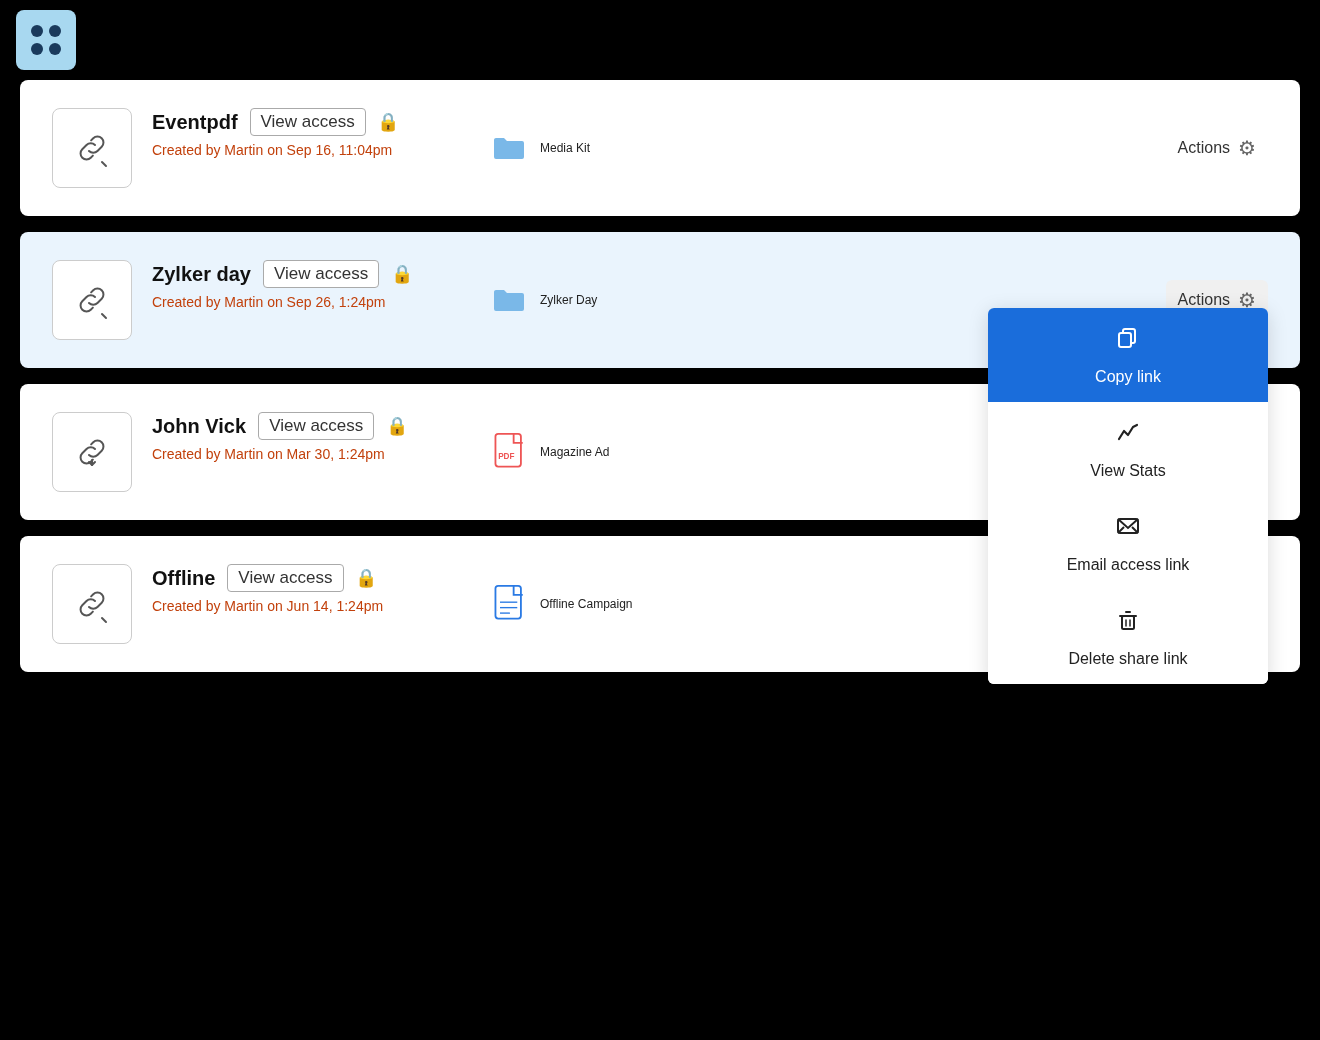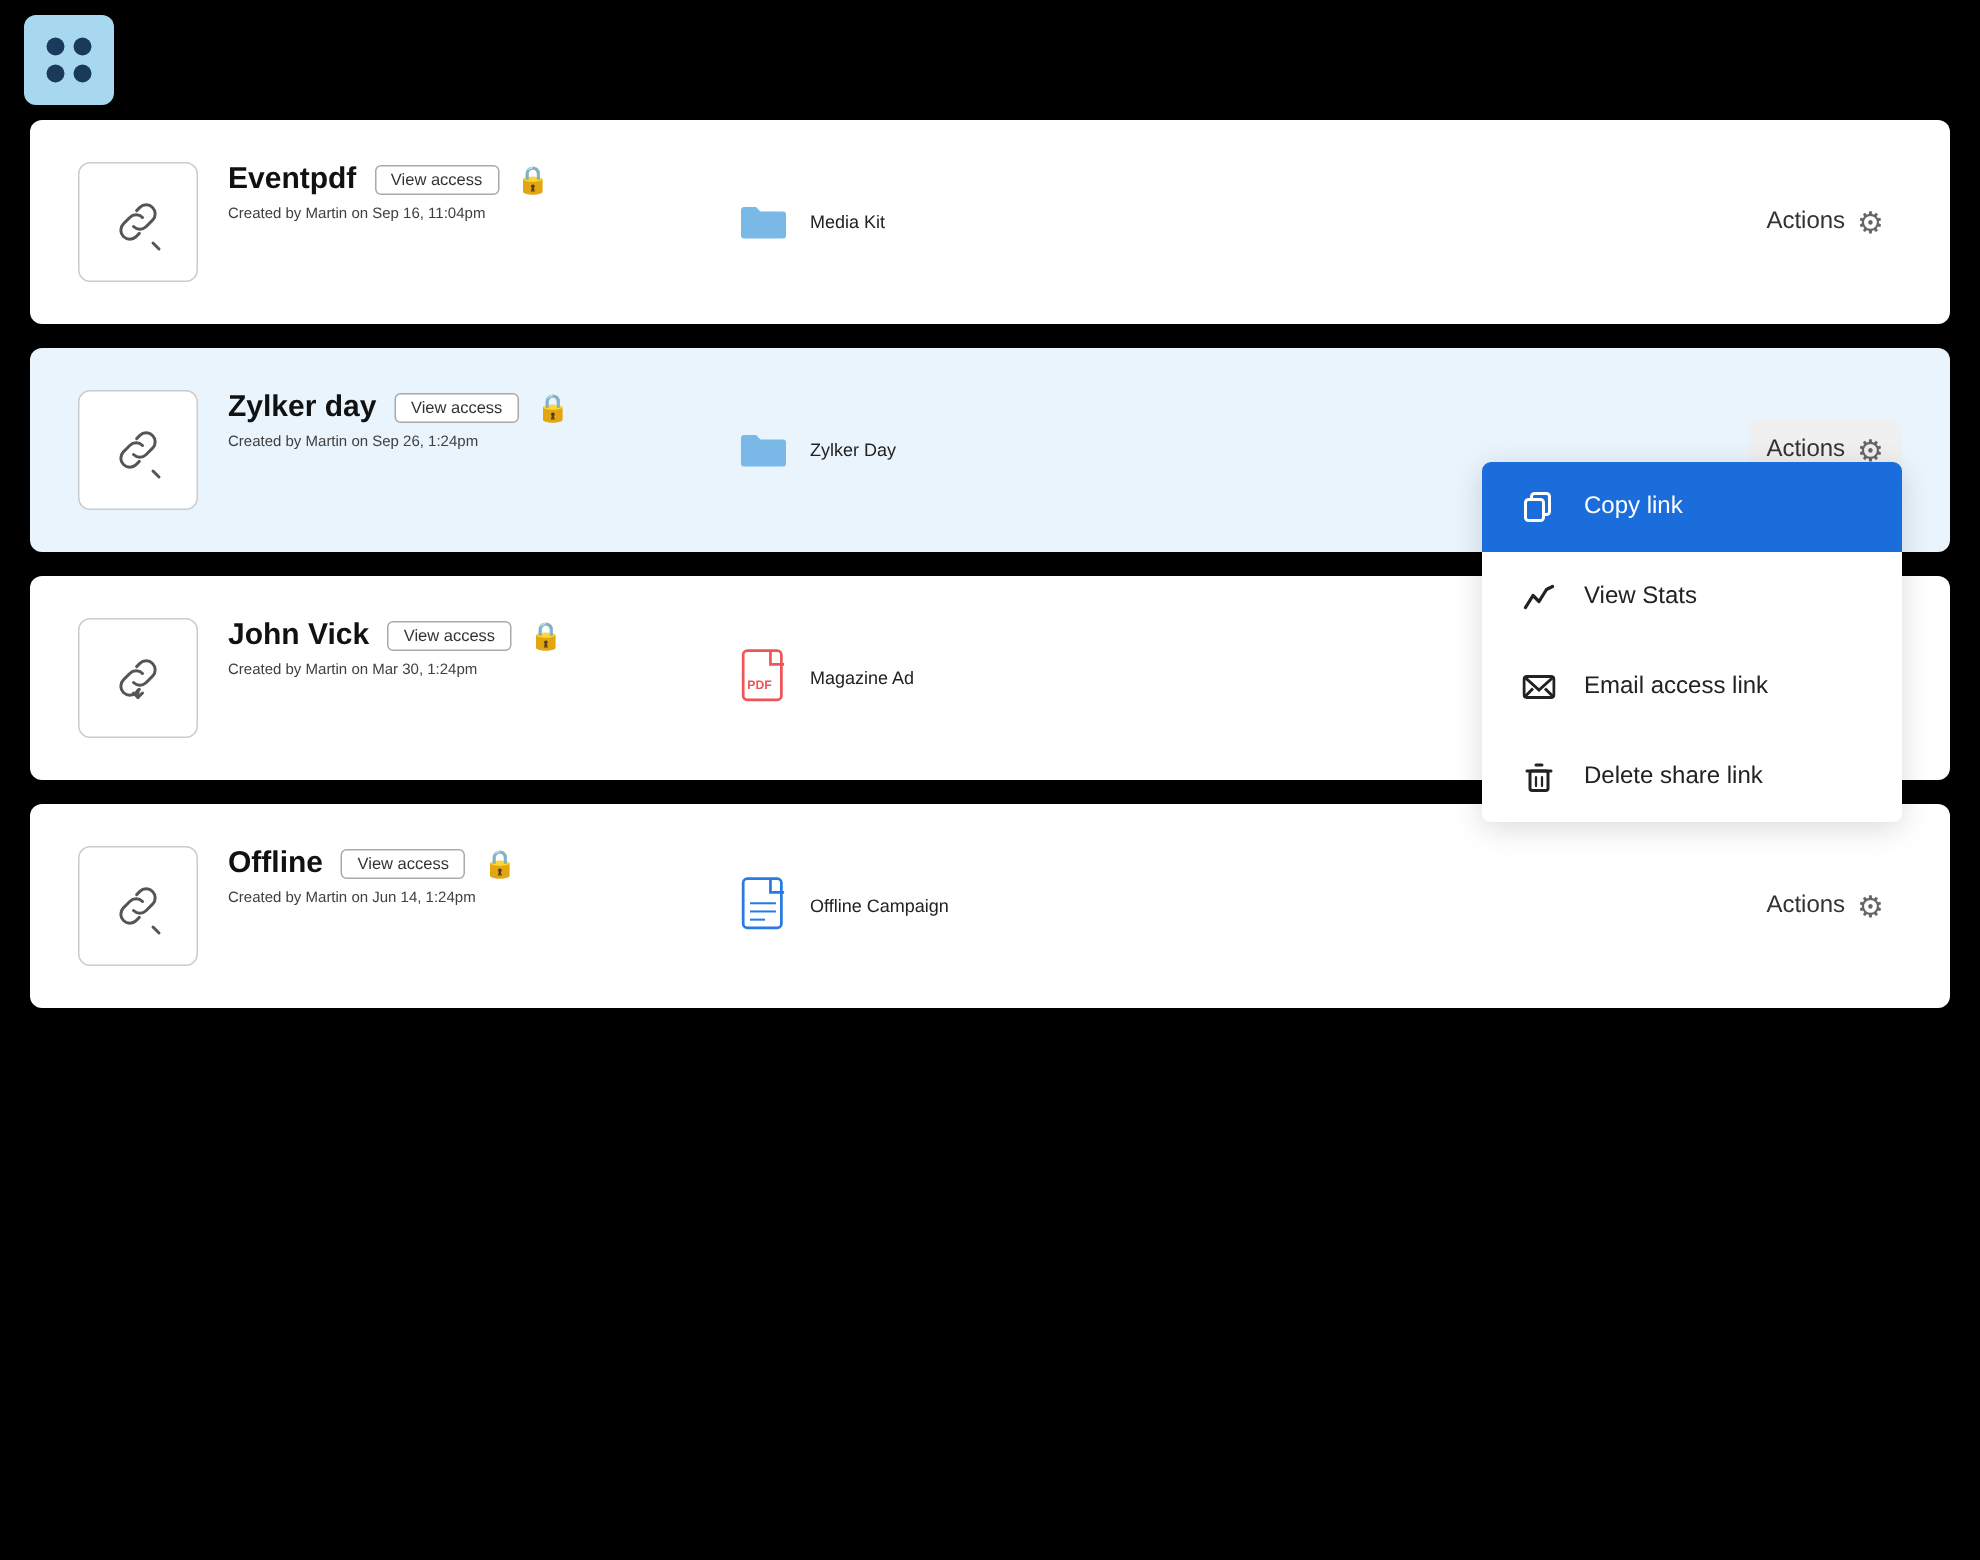--- a/index.html
+++ b/index.html
@@ -97,38 +97,38 @@
       font-size: 20px;
       font-weight: 700;
       color: #111;
       margin-bottom: 6px;
       display: flex;
       align-items: center;
       gap: 12px;
     }
 
     .view-access-btn {
-      font-size: 11px;
+      font-size: 17px;
       font-weight: 400;
       color: #333;
       border: 1.5px solid #aaa;
       border-radius: 4px;
       padding: 3px 10px;
       background: #fff;
       cursor: pointer;
     }
 
     .lock-icon {
       font-size: 18px;
       color: #777;
     }
 
     .link-meta {
-      font-size: 10px;
-      color: #404040;
+      font-size: 14px;
+      color: #c2410c;
       margin-top: 2px;
     }
 
     
     .file-info {
       display: flex;
       align-items: center;
       gap: 12px;
       margin-left: 60px;
       flex: 1;
@@ -190,20 +190,21 @@
 
     .dropdown-item {
       display: flex;
       align-items: center;
       gap: 16px;
       padding: 16px 24px;
       font-size: 16px;
       color: #222;
       cursor: pointer;
       background: #fff;
+      flex-direction: column;
     }
 
     .dropdown-item.active-item {
       background: #1a6ddb;
       color: #fff;
     }
 
     .menu-icon {
       width: 28px;
       height: 28px;

